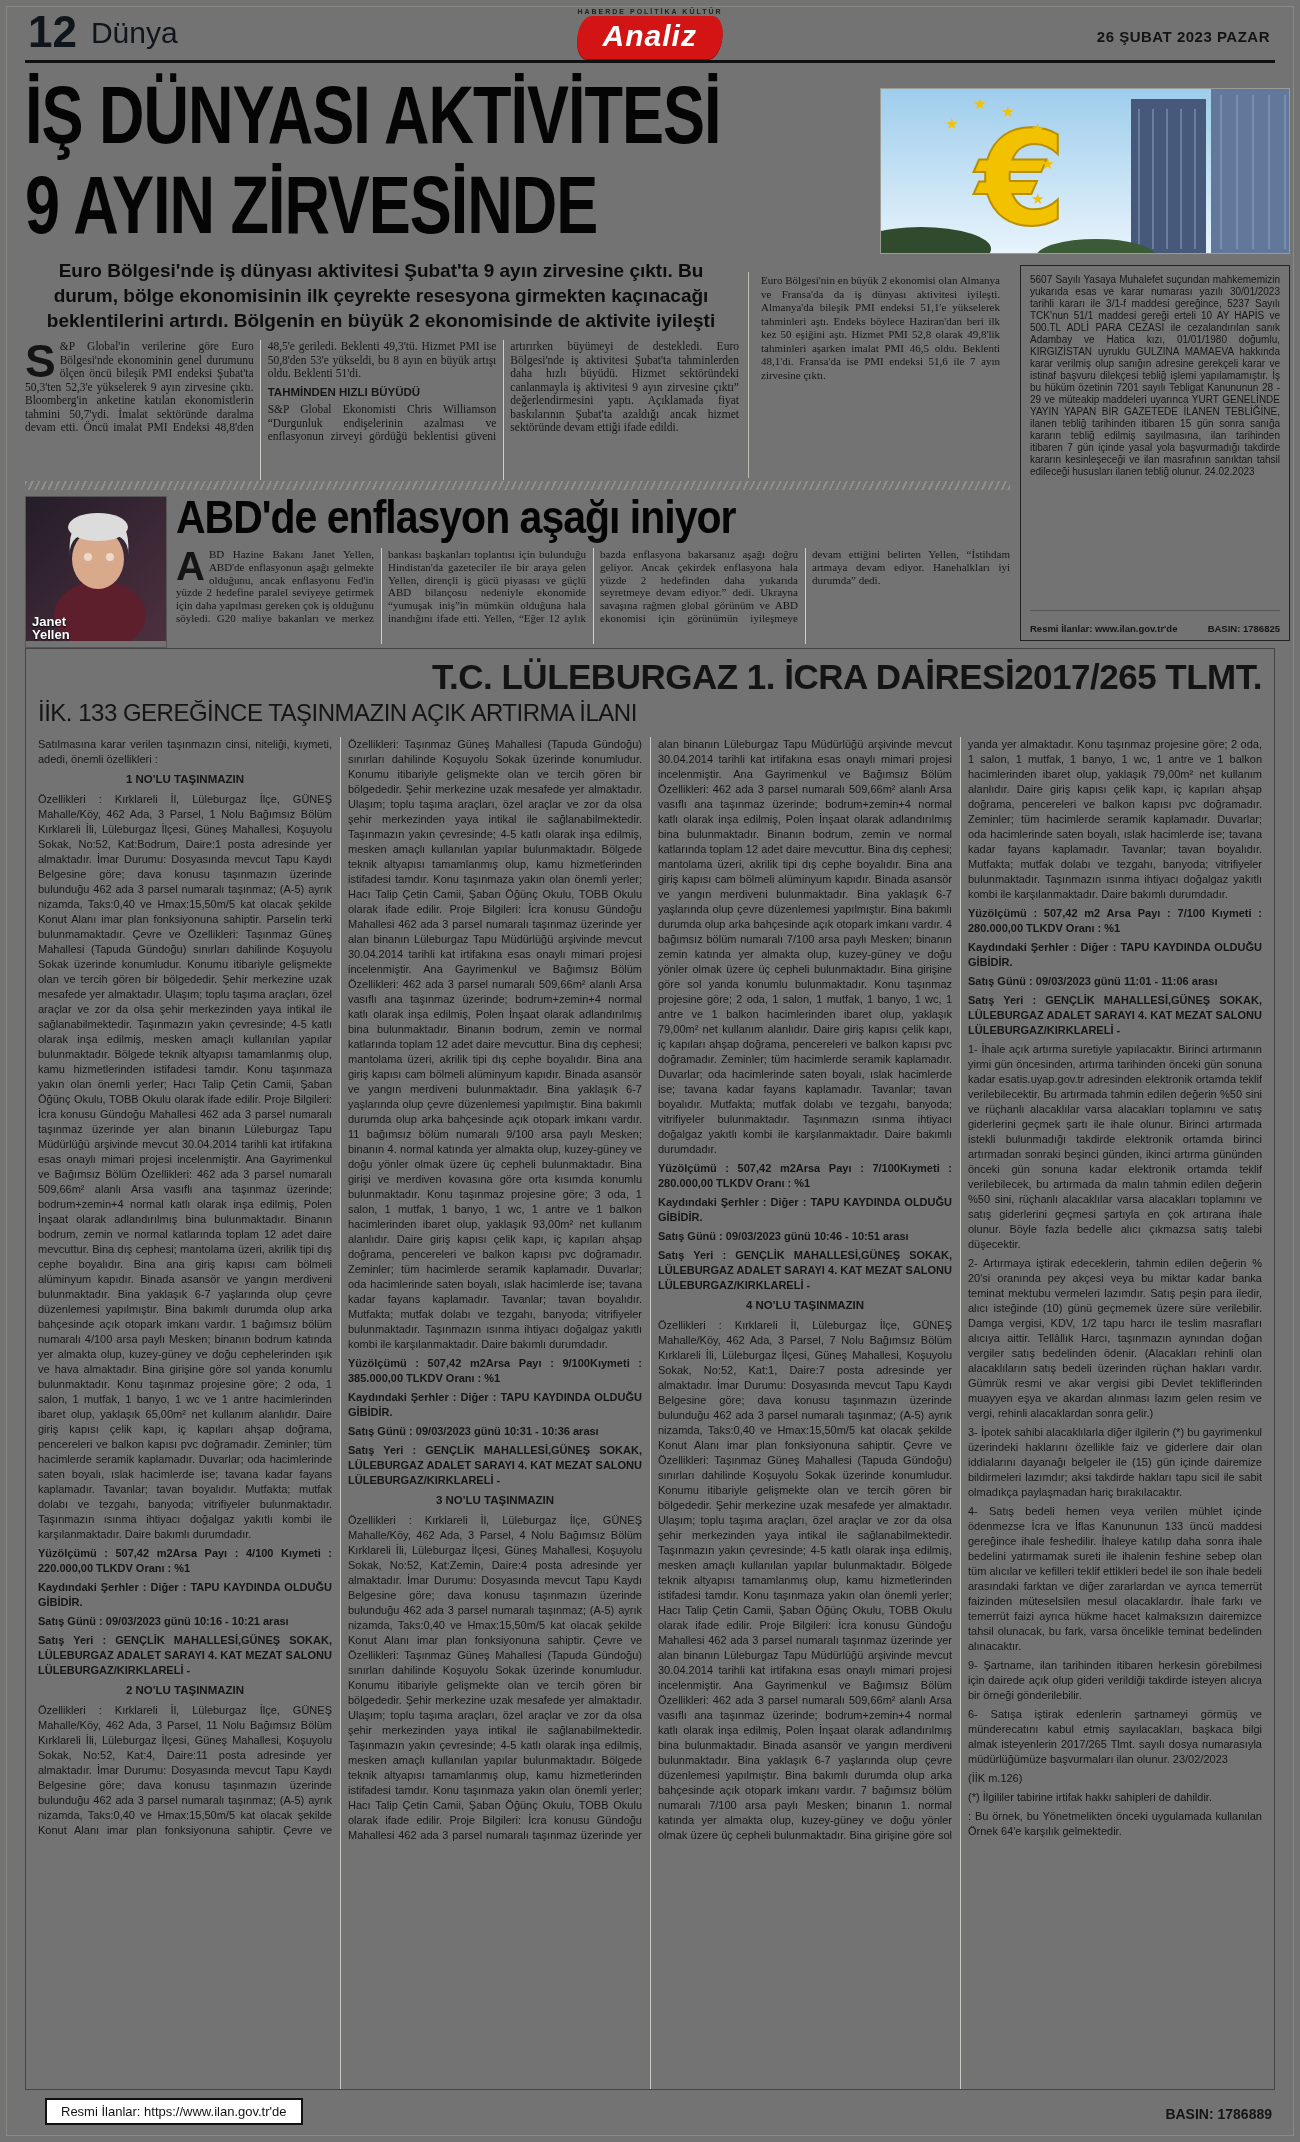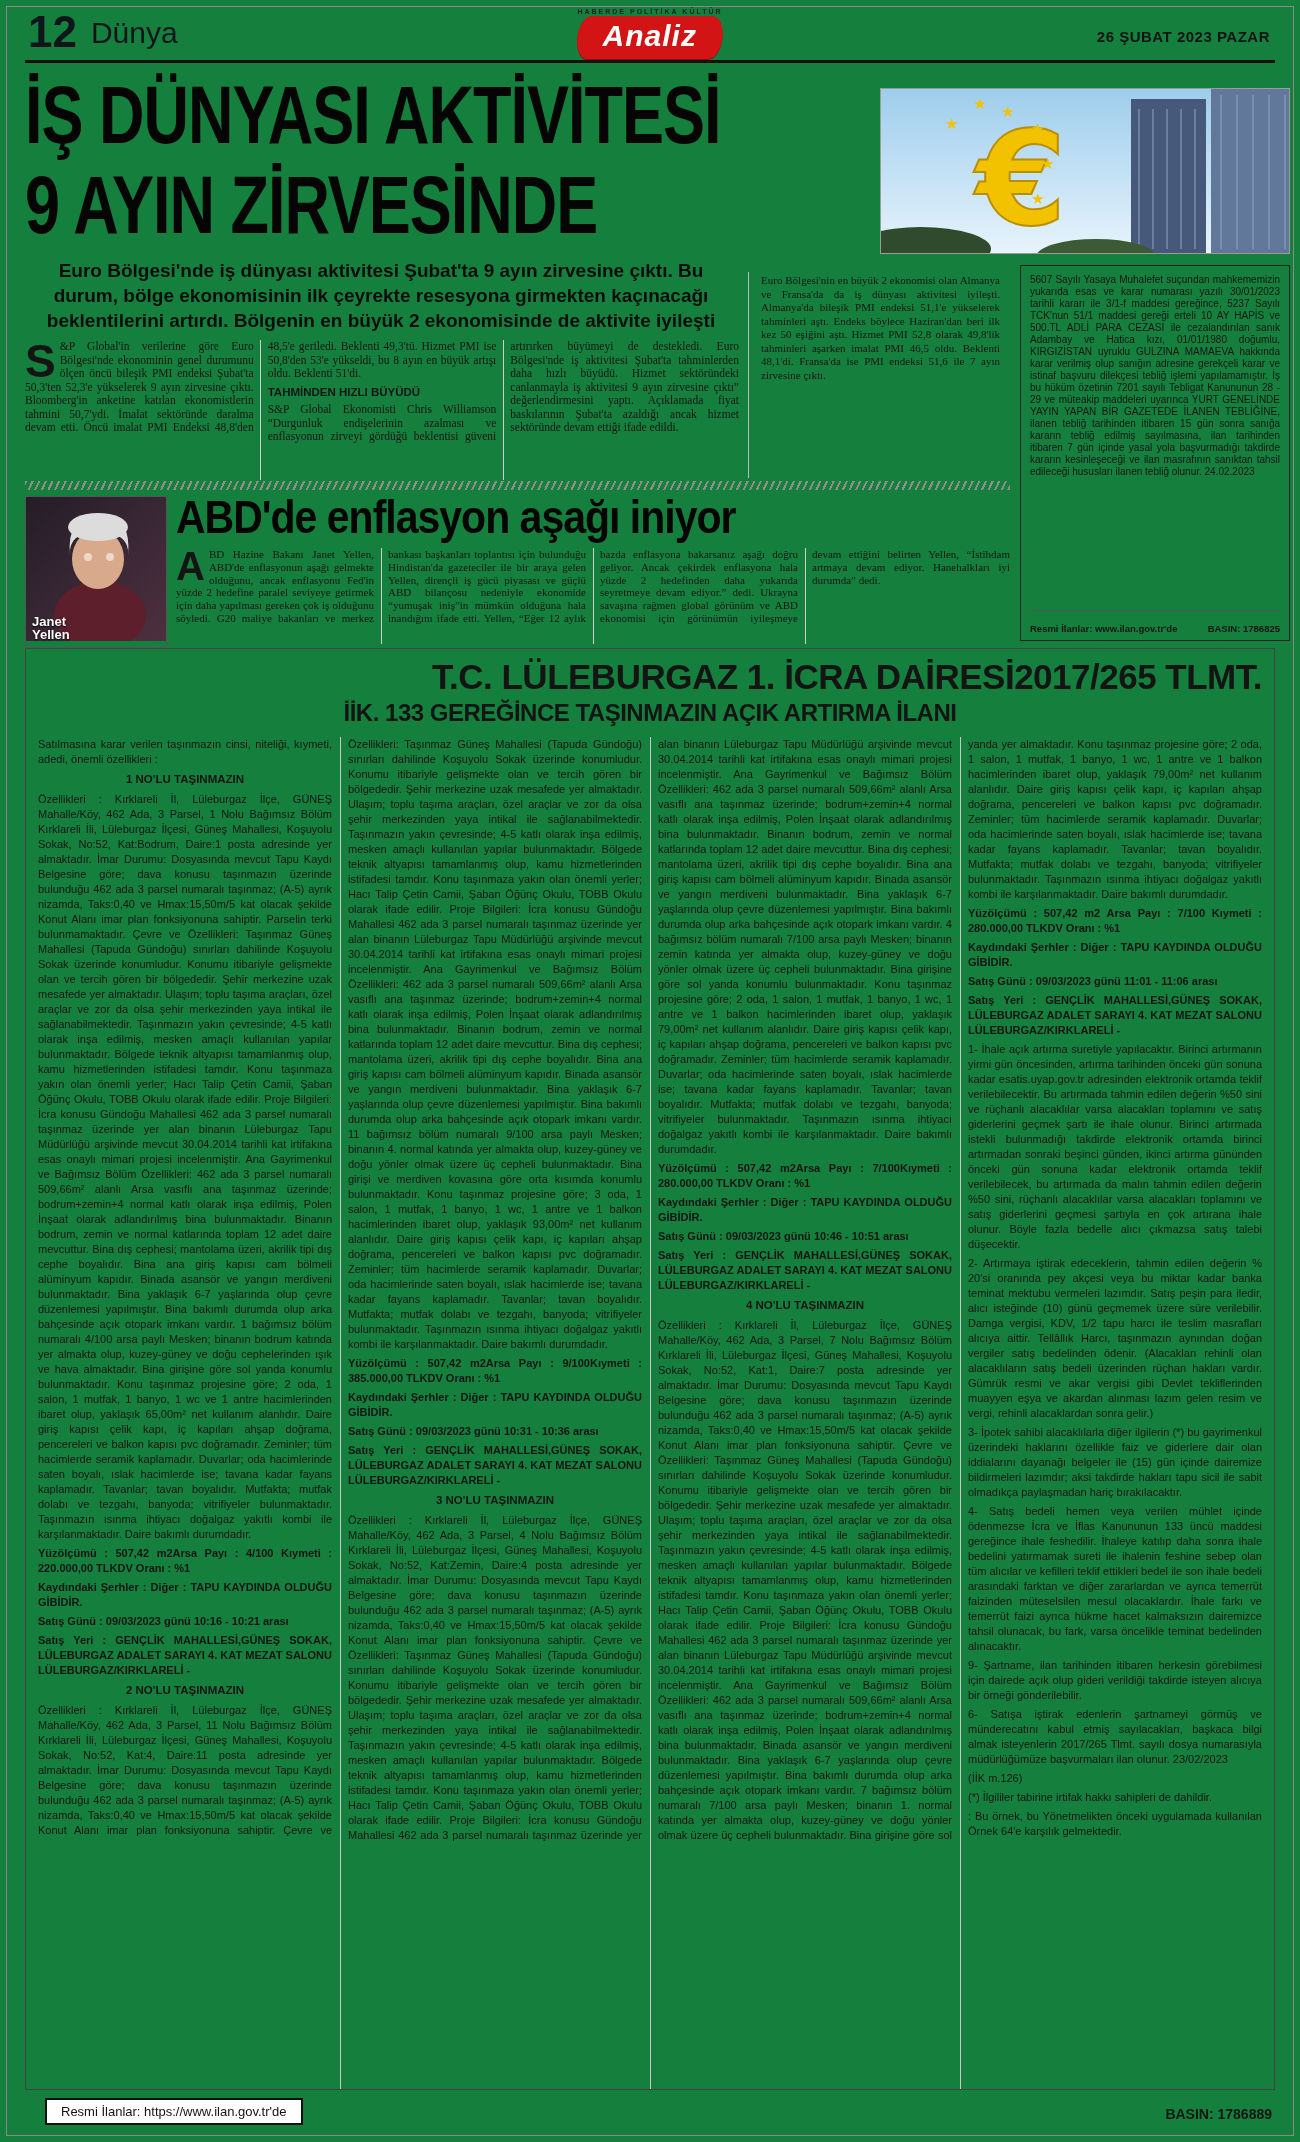--- a/index.html
+++ b/index.html
@@ -1,19 +1,19 @@
 <!DOCTYPE html>
 <html><head>
 <meta charset="utf-8">
 <style>
   * { margin:0; padding:0; box-sizing:border-box; }
   html,body { background:#d8d8d4; }
   .page{
     position:relative; width:1300px; height:2142px; margin:0 auto;
-    background:#15803d; color:#141414;
+    background:#737373; color:#141414;
     font-family:"Liberation Sans", sans-serif; overflow:hidden;
   }
   .frame{ position:absolute; inset:6px; border:1px solid #8a8a84; pointer-events:none; }
 
   
   .hdr-left{ position:absolute; left:28px; top:10px; display:flex; align-items:flex-end; gap:14px; }
   .pn{ font-size:44px; font-weight:bold; line-height:1; color:#10151c; }
   .sect{ font-size:30px; line-height:1.2; color:#10151c; padding-bottom:3px; }
   .brand{ position:absolute; left:50%; top:8px; transform:translateX(-50%); text-align:center; }
   .brand-top{ font-size:7px; letter-spacing:2px; font-weight:bold; color:#222; margin-bottom:1px; }
@@ -73,21 +73,21 @@
     position:absolute; left:176px; top:548px; width:834px; height:96px; overflow:hidden;
     column-count:4; column-gap:14px; column-rule:1px solid #cfcfc9;
     font-family:"Liberation Serif", serif; font-size:11px; line-height:12.8px; text-align:justify;
   }
   .dcap2{ float:left; font-family:"Liberation Sans",sans-serif; font-weight:bold; font-size:40px; line-height:34px; padding:1px 4px 0 0; }
 
   
   .auction{ position:absolute; left:25px; top:648px; width:1250px; height:1442px; border:1px solid #444;
             padding:8px 12px 0; }
   .auc-t1{ text-align:right; font-size:35px; font-weight:bold; letter-spacing:-.5px; }
-  .auc-t2{ text-align:center; font-size:24px; font-weight:bold; letter-spacing:-.5px; margin-top:2px; }
+  .auc-t2{ text-align:left; font-size:24px; font-weight:normal; letter-spacing:-.5px; margin-top:2px; }
   .auc-cols{
     margin-top:10px; height:1352px; overflow:hidden;
     column-count:4; column-gap:16px; column-rule:1px solid #c9c9c4;
     font-size:11px; line-height:15px; text-align:justify;
   }
   .auc-cols p{ margin-bottom:4px; }
   .auc-cols p.sec{ text-align:center; font-weight:bold; font-size:11.5px; margin:5px 0; }
   .auc-cols p.meta{ font-weight:bold; }
 
   

